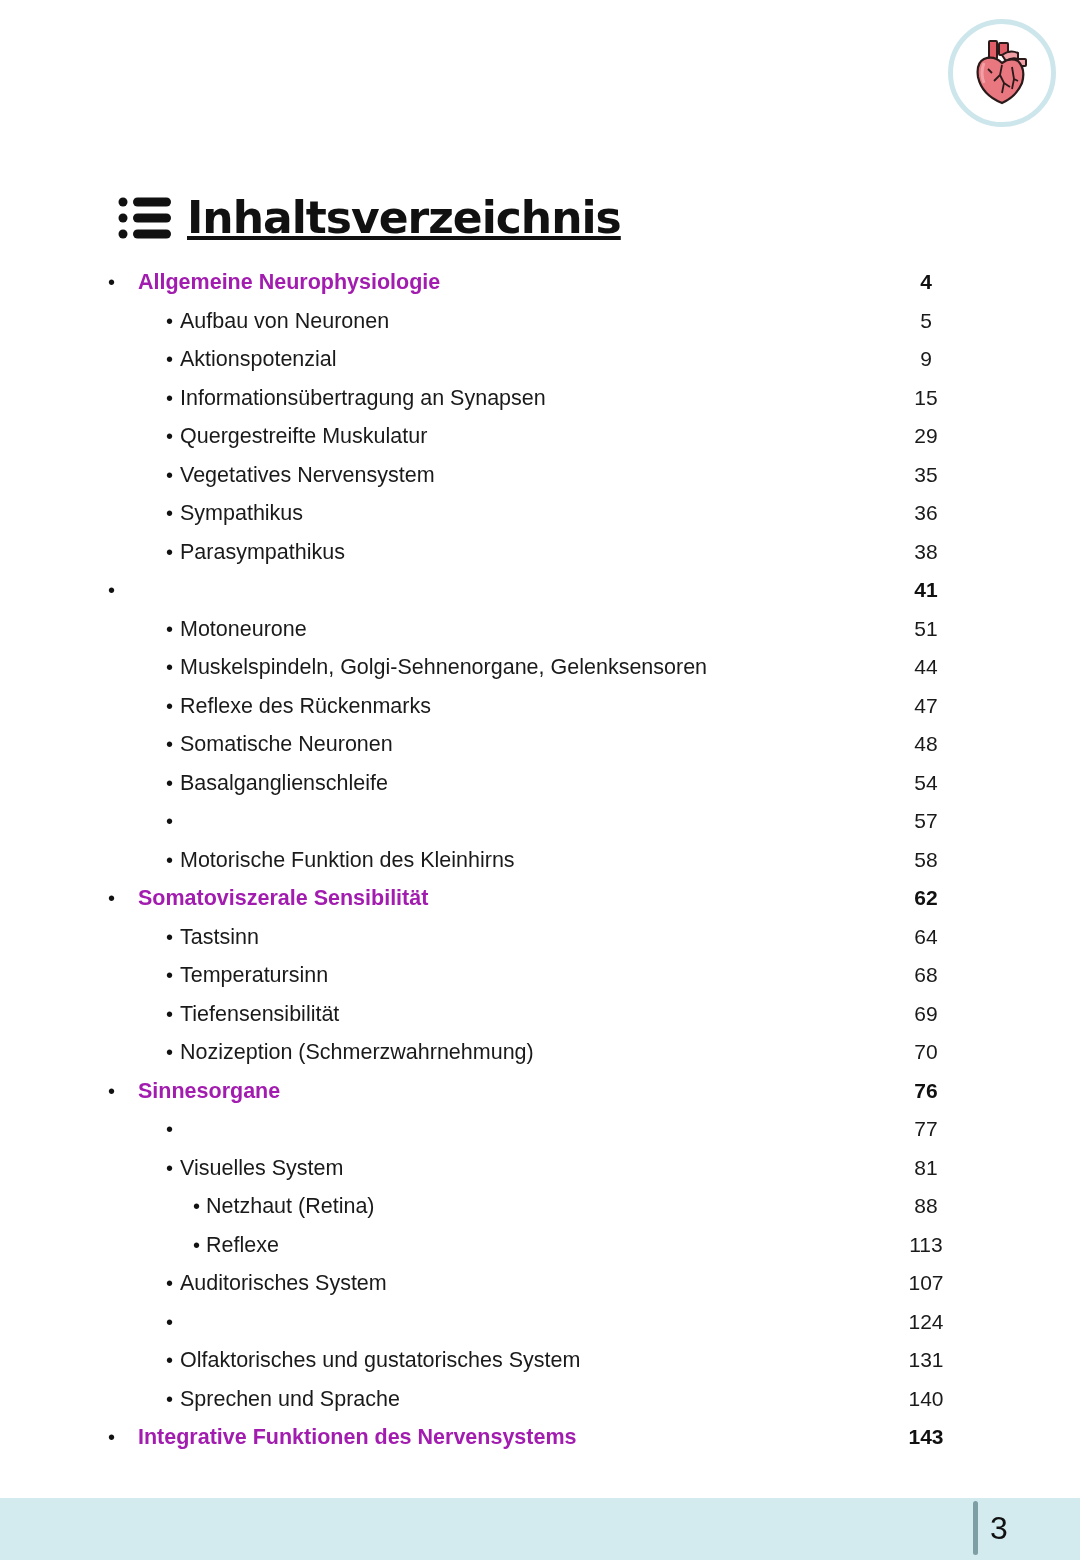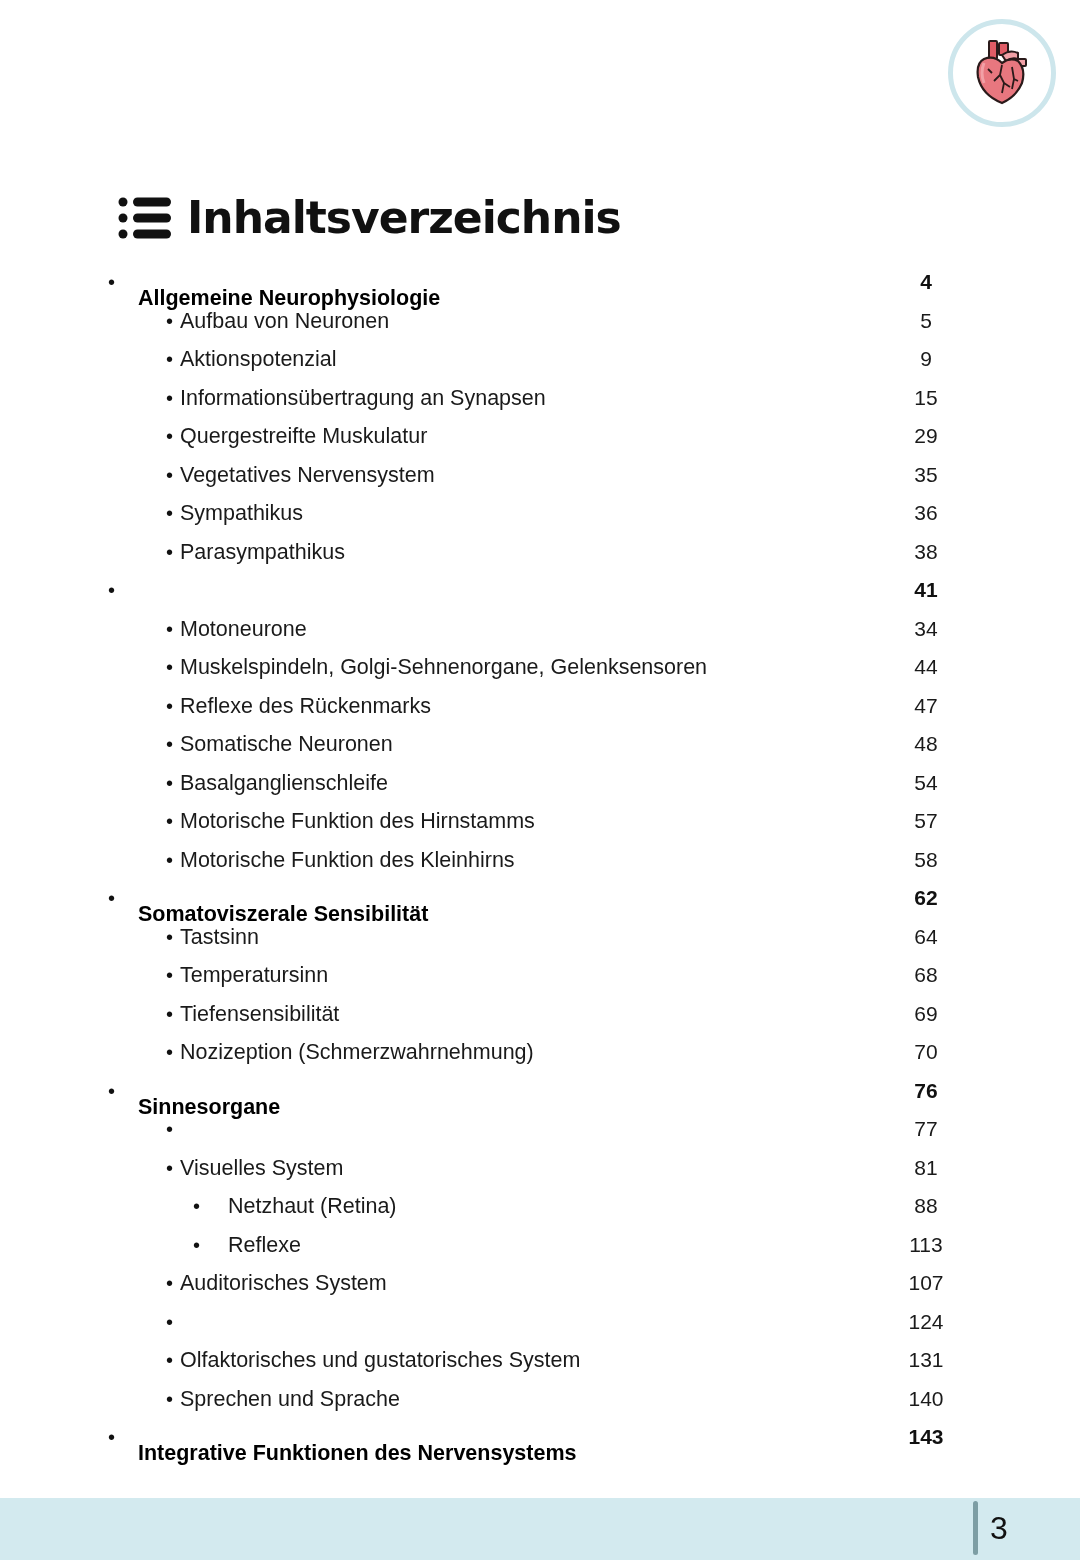--- a/index.html
+++ b/index.html
@@ -85,26 +85,26 @@
       position: absolute;
       top: 0;
       right: 124px;
       width: 60px;
       text-align: center;
       font-size: 21px;
       line-height: 38px;
       color: #1a1a1a;
     }
     .lvl1 .bullet { left: 108px; }
-    .lvl1 .label { left: 138px; font-weight: bold; color: #000000; margin-top: 16px; }
+    .lvl1 .label { left: 138px; font-weight: bold; color: #a21caf; }
     .lvl1 .page-num { font-weight: bold; color: #111111; }
     .lvl2 .bullet { left: 166px; }
     .lvl2 .label { left: 180px; }
     .lvl3 .bullet { left: 193px; }
-    .lvl3 .label { left: 228px; }
+    .lvl3 .label { left: 206px; }
 
     .footer {
       position: absolute;
       left: 0;
       top: 1498px;
       width: 1080px;
       height: 62px;
       background: #d3eaef;
     }
     .footer-divider {
@@ -147,21 +147,21 @@
 
 <div class="title-row">
   <svg class="list-icon" viewBox="0 0 56 46">
     <circle cx="6" cy="7" r="4.5" fill="#111"></circle>
     <circle cx="6" cy="23" r="4.5" fill="#111"></circle>
     <circle cx="6" cy="39" r="4.5" fill="#111"></circle>
     <rect x="16" y="2.5" width="38" height="9" rx="4.5" fill="#111"></rect>
     <rect x="16" y="18.5" width="38" height="9" rx="4.5" fill="#111"></rect>
     <rect x="16" y="34.5" width="38" height="9" rx="4.5" fill="#111"></rect>
   </svg>
-  <h1 class="page-title" style="margin:0;">Inhaltsverzeichnis</h1>
+  <h1 class="page-title" style="margin:0;text-decoration:underline;">Inhaltsverzeichnis</h1>
 </div>
 
 <div class="toc" id="toc">
     <div class="toc-row lvl1" style="top: 0px;">
       <span class="bullet">•</span>
       <span class="label">Allgemeine Neurophysiologie</span>
       <span class="page-num">4</span>
     </div>
     <div class="toc-row lvl2" style="top: 38.5px;">
       <span class="bullet">•</span>
@@ -198,21 +198,21 @@
       <span class="label">Parasympathikus</span>
       <span class="page-num">38</span>
     </div>
     <div class="toc-row lvl1" style="top: 308px;">
       <span class="bullet">•</span>
       <span class="page-num">41</span>
     </div>
     <div class="toc-row lvl2" style="top: 346.5px;">
       <span class="bullet">•</span>
       <span class="label">Motoneurone</span>
-      <span class="page-num">34</span>
+      <span class="page-num">51</span>
     </div>
     <div class="toc-row lvl2" style="top: 385px;">
       <span class="bullet">•</span>
       <span class="label">Muskelspindeln, Golgi-Sehnenorgane, Gelenksensoren</span>
       <span class="page-num">44</span>
     </div>
     <div class="toc-row lvl2" style="top: 423.5px;">
       <span class="bullet">•</span>
       <span class="label">Reflexe des Rückenmarks</span>
       <span class="page-num">47</span>
@@ -222,21 +222,20 @@
       <span class="label">Somatische Neuronen</span>
       <span class="page-num">48</span>
     </div>
     <div class="toc-row lvl2" style="top: 500.5px;">
       <span class="bullet">•</span>
       <span class="label">Basalganglienschleife</span>
       <span class="page-num">54</span>
     </div>
     <div class="toc-row lvl2" style="top: 539px;">
       <span class="bullet">•</span>
-      <span class="label">Motorische Funktion des Hirnstamms</span>
       <span class="page-num">57</span>
     </div>
     <div class="toc-row lvl2" style="top: 577.5px;">
       <span class="bullet">•</span>
       <span class="label">Motorische Funktion des Kleinhirns</span>
       <span class="page-num">58</span>
     </div>
     <div class="toc-row lvl1" style="top: 616px;">
       <span class="bullet">•</span>
       <span class="label">Somatoviszerale Sensibilität</span>

